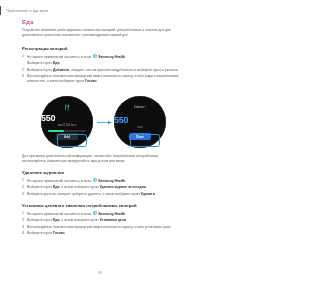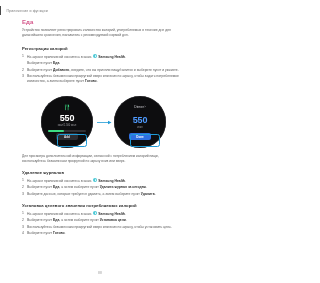--- a/index.html
+++ b/index.html
@@ -38,21 +38,21 @@
   .figure{position:absolute;left:0;width:200px;}
   .watch{position:absolute;border-radius:50%;background:#0d0d0f;
          box-shadow:0 0 0 .6px #2a2a2e inset;}
   .w1{left:41px;top:96px;width:52px;height:52px;}
   .w2{left:114px;top:96px;width:52px;height:52px;}
 
   .w-inner{position:relative;width:100%;height:100%;}
 
   .fork-icon{position:absolute;left:50%;transform:translateX(-50%);top:8px;
              width:7px;height:7px;}
-  .kcal-big{position:absolute;left:0;right:0;text-align:center;font-size:9px;
+  .kcal-big{position:absolute;left:0;right:0;font-size:9px;
             font-weight:bold;color:#ffffff;letter-spacing:-.2px;}
   .kcal-big.blue{color:#4f9bff;}
   .kcal-sub{position:absolute;left:0;right:0;text-align:center;font-size:2.6px;color:#9a9a9f;}
   .bar-track{position:absolute;left:7px;right:7px;height:1.6px;background:#303034;border-radius:1px;}
   .bar-fill{position:absolute;left:0;top:0;height:100%;width:42%;background:#3ddc84;border-radius:1px;}
   .dinner-label{position:absolute;left:0;right:0;text-align:center;top:9px;font-size:3.2px;color:#d7d7dc;}
 
   .btn{position:absolute;left:50%;transform:translateX(-50%);
        border-radius:2px;font-size:3px;font-weight:bold;display:flex;
        align-items:center;justify-content:center;}

